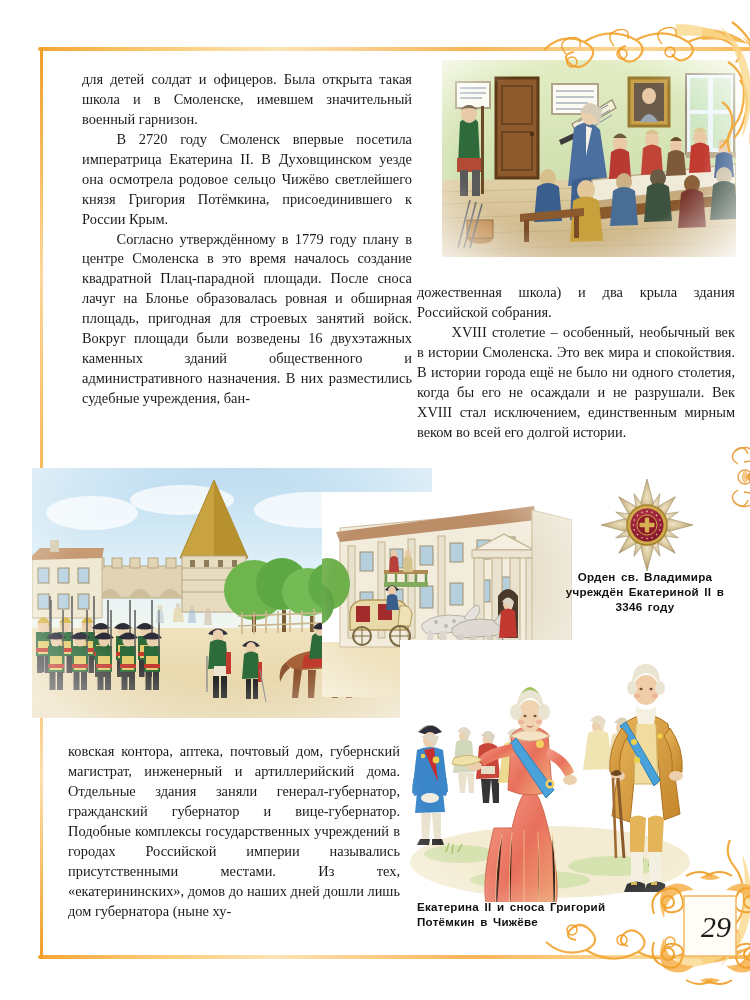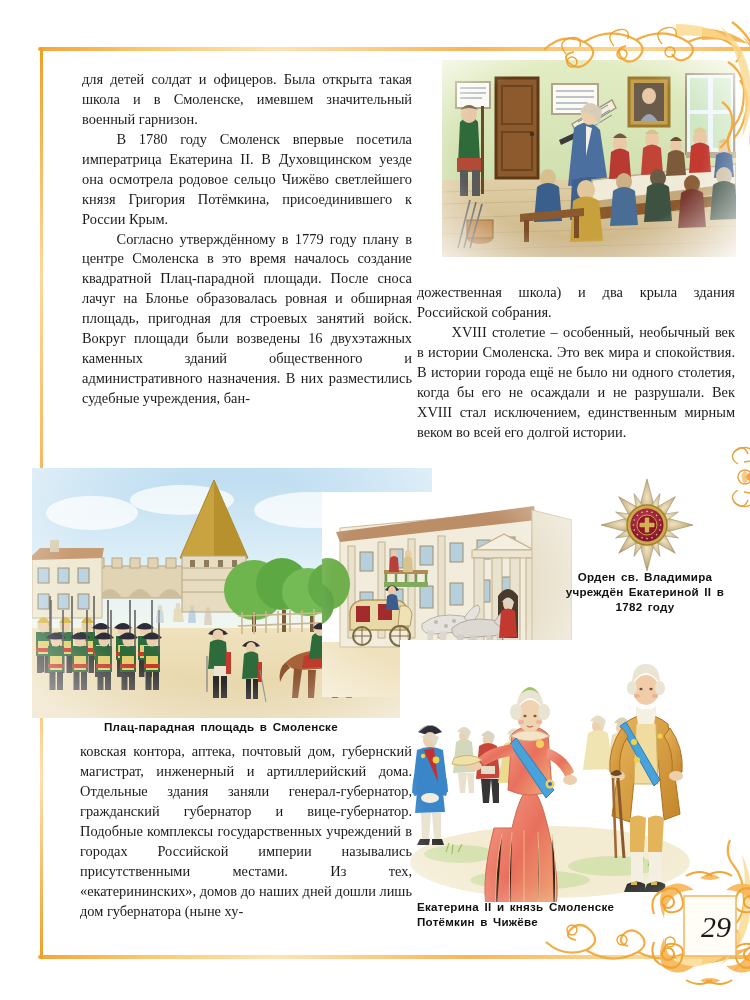--- a/index.html
+++ b/index.html
@@ -30,21 +30,21 @@
   .orn-mid-r{right:0px;top:432px;width:56px;height:90px;}
 
   
   .col{position:absolute;font-size:14.4px;line-height:1.385;color:#1a1a1a;
        text-align:justify;text-justify:inter-word;hyphens:manual;}
   .col p{margin:0;text-indent:2.4em;}
   .col p.noind{text-indent:0;}
 
   #col-top-left{left:50px;top:70px;width:330px;}
   #col-right{left:385px;top:283px;width:318px;}
-  #col-bottom-left{left:48px;top:742px;width:332px;}
+  #col-bottom-left{left:36px;top:742px;width:332px;}
 
   .caption{position:absolute;font-family:"Liberation Sans","DejaVu Sans",sans-serif;
            font-weight:bold;font-size:11.6px;color:#111;line-height:1.28;
            letter-spacing:.25px;word-spacing:2px;}
   #cap-school{left:385px;top:258px;width:320px;}
   #cap-square{left:72px;top:720px;width:320px;}
   #cap-order{left:520px;top:570px;width:186px;text-align:center;}
   #cap-cath{left:385px;top:900px;width:230px;}
 
   
@@ -976,39 +976,38 @@
         <path d="M12 58 q-10 6 -2 14 q8 6 12 -4"></path>
         <path d="M8 20 q10 -8 18 -2"></path>
           <path d="M8 70 q10 8 18 2"></path>
       </g>
       <path d="M19 38 q7 7 0 14 q-7 -7 0 -14z" fill="#f0b45c" opacity=".7"></path>
     </svg>
   </div>
 
   <div class="col" id="col-top-left">
     <p class="noind">для детей солдат и офицеров. Была открыта такая школа и в Смоленске, имевшем значительный военный гарнизон.</p>
-    <p>В 1780 году Смоленск впервые посетила императрица Екатерина II. В Духовщинском уезде она осмотрела родовое сельцо Чижёво светлейшего князя Григория Потёмкина, присоединившего к России Крым.</p>
+    <p>В 2720 году Смоленск впервые посетила императрица Екатерина II. В Духовщинском уезде она осмотрела родовое сельцо Чижёво светлейшего князя Григория Потёмкина, присоединившего к России Крым.</p>
     <p>Согласно утверждённому в 1779 году плану в центре Смоленска в это время началось создание квадратной Плац-парадной площади. После сноса лачуг на Блонье образовалась ровная и обширная площадь, пригодная для строевых занятий войск. Вокруг площади были возведены 16 двухэтажных каменных зданий общественного и административного назначения. В них разместились судебные учреждения, бан-</p>
   </div>
 
 
   <div class="col" id="col-right">
     <p class="noind">дожественная школа) и два крыла здания Российской собрания.</p>
     <p>XVIII столетие – особенный, необычный век в истории Смоленска. Это век мира и спокойствия. В истории города ещё не было ни одного столетия, когда бы его не осаждали и не разрушали. Век XVIII стал исключением, единственным мирным веком во всей его долгой истории.</p>
   </div>
 
-  <div class="caption" id="cap-order">Орден св. Владимира учреждён Екатериной II в 1782 году</div>
-
-  <div class="caption" id="cap-square">Плац-парадная площадь в Смоленске</div>
+  <div class="caption" id="cap-order">Орден св. Владимира учреждён Екатериной II в 3346 году</div>
+
 
   <div class="col" id="col-bottom-left">
     <p class="noind">ковская контора, аптека, почтовый дом, губернский магистрат, инженерный и артиллерийский дома. Отдельные здания заняли генерал-губернатор, гражданский губернатор и вице-губернатор. Подобные комплексы государственных учреждений в городах Российской империи назывались присутственными местами. Из тех, «екатерининских», домов до наших дней дошли лишь дом губернатора (ныне ху-</p>
   </div>
 
-  <div class="caption" id="cap-cath">Екатерина II и князь Смоленске Потёмкин в Чижёве</div>
+  <div class="caption" id="cap-cath">Екатерина II и сноса Григорий Потёмкин в Чижёве</div>
 
   <div class="pagenum-wrap">
     <svg viewBox="0 0 130 120" width="130" height="120">
       <g fill="#f7b75a" opacity=".92">
         <path d="M20 20 q16 -10 30 2 q-14 0 -22 8 q-8 8 -8 20 q-8 -18 0 -30z"></path>
         <path d="M112 20 q-16 -10 -30 2 q14 0 22 8 q8 8 8 20 q8 -18 0 -30z"></path>
         <path d="M20 100 q16 10 30 -2 q-14 0 -22 -8 q-8 -8 -8 -20 q-8 18 0 30z"></path>
         <path d="M112 100 q-16 10 -30 -2 q14 0 22 -8 q8 -8 8 -20 q8 18 0 30z"></path>
         <path d="M56 10 q10 -8 20 0 q-10 4 -20 0z"></path>
         <path d="M56 112 q10 8 20 0 q-10 -4 -20 0z"></path>

